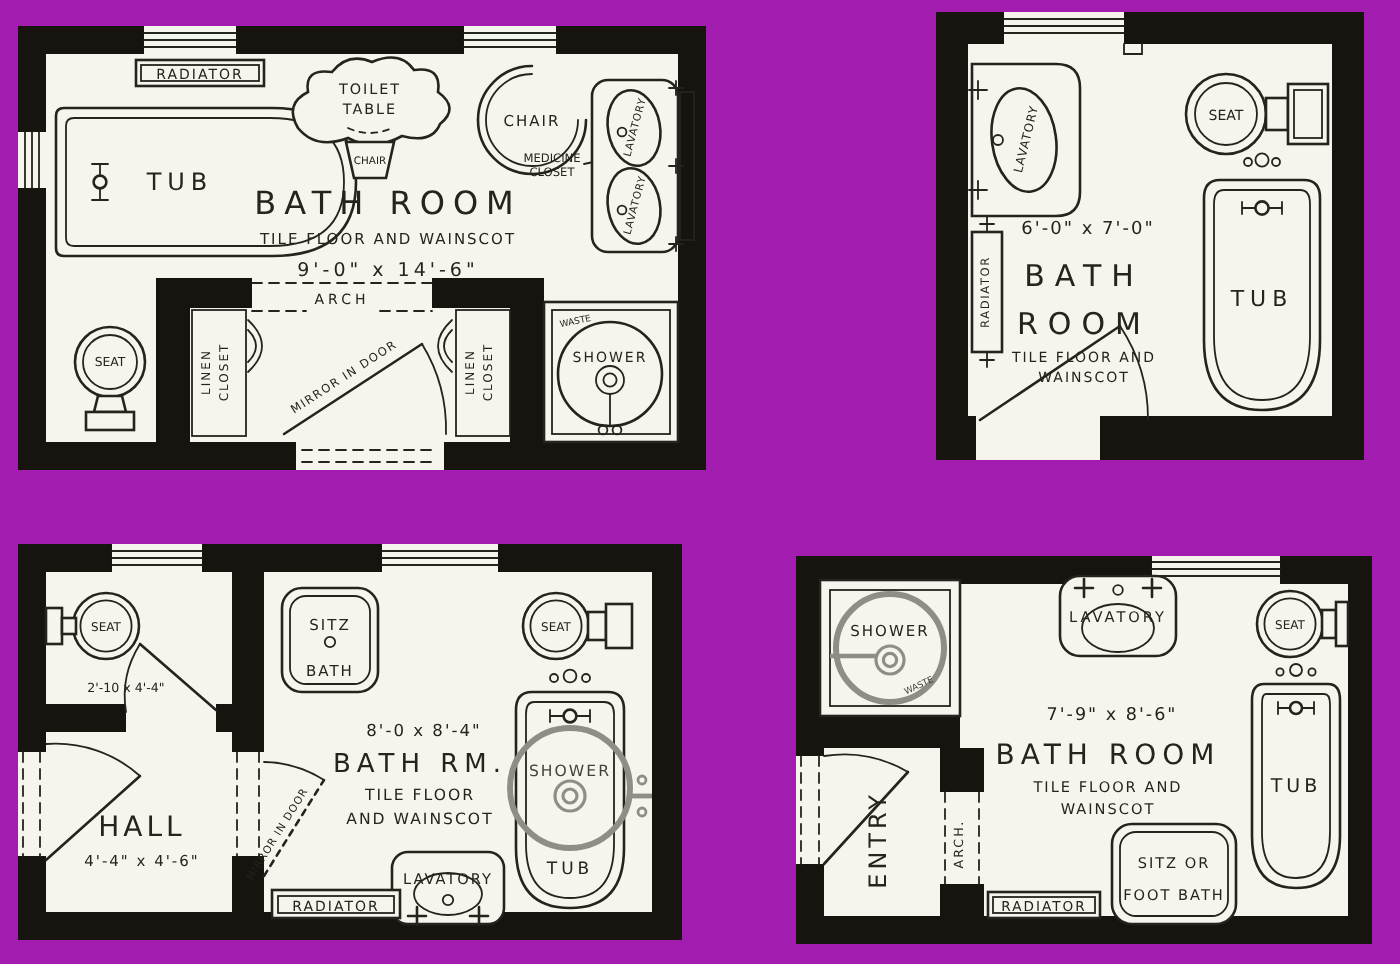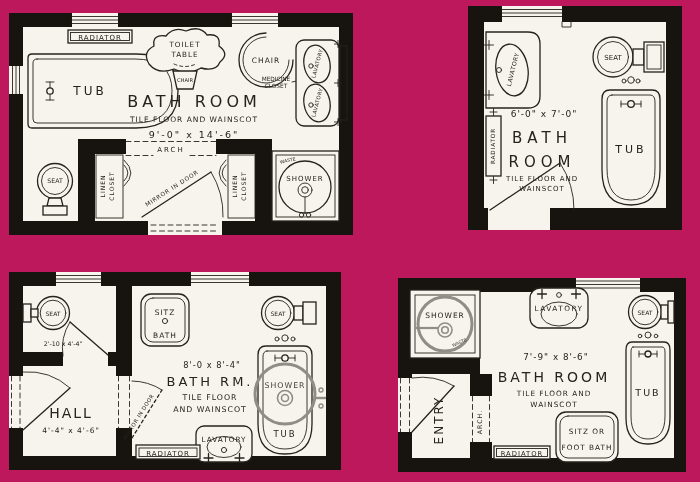--- a/index.html
+++ b/index.html
@@ -1,16 +1,16 @@
 <!DOCTYPE html>
 <html><head>
 <meta charset="utf-8">
 <style>
   html,body{margin:0;padding:0;background:#cfcec9;}
-  .page{position:relative;width:700px;height:482px;background:#be185d;overflow:hidden;
+  .page{position:relative;width:700px;height:482px;background:#a21caf;overflow:hidden;
         font-family:"DejaVu Sans","Liberation Sans",sans-serif;}
   svg{position:absolute;overflow:visible;}
   .wall{fill:#17140f;}
   .room{fill:#f6f4ed;}
   .ln{fill:none;stroke:#26231e;stroke-width:1.3;stroke-linecap:round;}
   .lnf{fill:#f6f4ed;stroke:#26231e;stroke-width:1.3;}
   .lnt{stroke-width:0.9;}
   .dash{stroke-dasharray:5 3.5;}
   .dash2{stroke-dasharray:3 3;}
   .grayf{fill:none;stroke:#908d86;}

